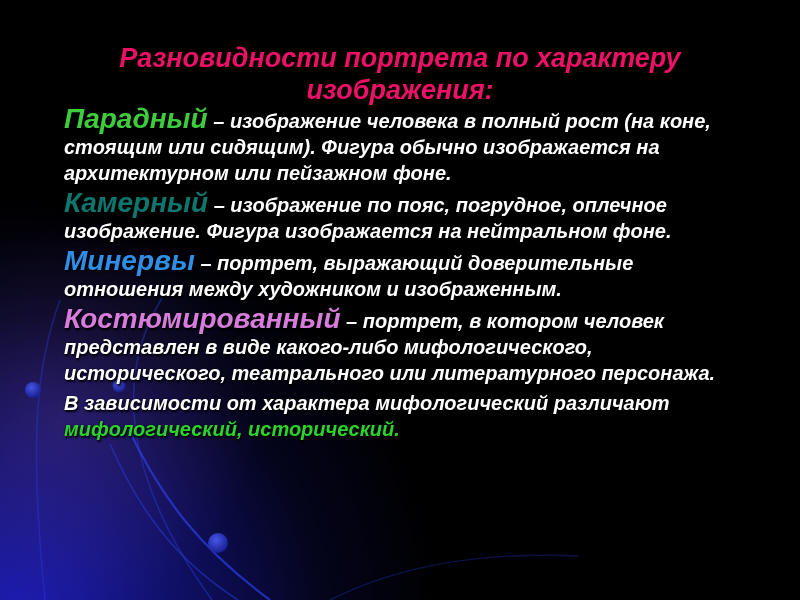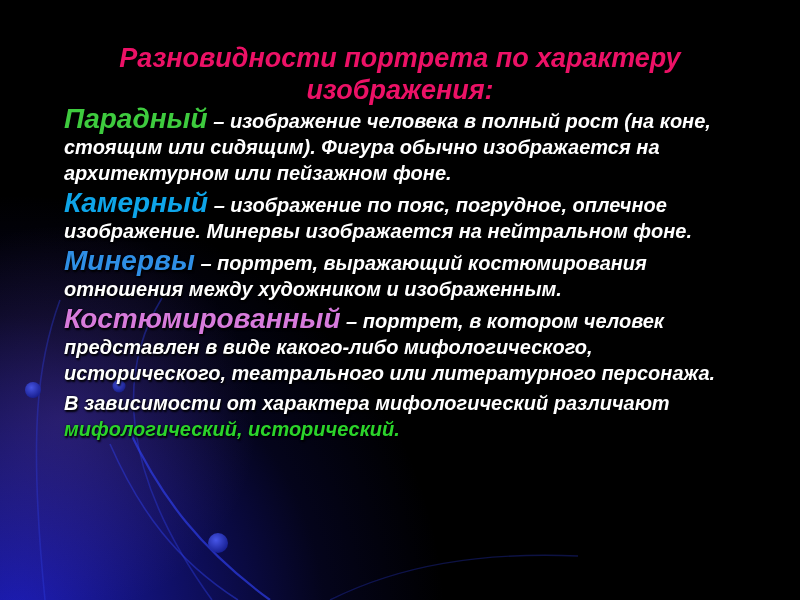--- a/index.html
+++ b/index.html
@@ -102,19 +102,19 @@
 
     <circle cx="33" cy="390" r="8" fill="url(#sphereFill)" opacity="0.9"></circle>
     <circle cx="119" cy="386" r="6.5" fill="url(#sphereFill)" opacity="0.85"></circle>
     <circle cx="218" cy="543" r="10" fill="url(#sphereFill)" opacity="0.95"></circle>
   </svg>
 
   <div class="title">Разновидности портрета по характеру изображения:</div>
 
   <div class="content" id="content">
       <p class="para"><span class="kw" style="color: rgb(62, 203, 62);">Парадный</span><span class="dash"> – </span><span>изображение человека в полный рост (на коне, стоящим или сидящим). Фигура обычно изображается на архитектурном  или пейзажном фоне.</span></p>
-      <p class="para"><span class="kw" style="color: #0ea5e9; margin-top: 15px;">Камерный</span><span class="dash"> – </span><span>изображение по пояс, погрудное, оплечное изображение. Минервы изображается на нейтральном фоне.</span></p>
-      <p class="para"><span class="kw" style="color: rgb(47, 143, 230);">Минервы</span><span class="dash"> – </span><span>портрет, выражающий костюмирования отношения между художником и изображенным.</span></p>
+      <p class="para"><span class="kw" style="color: #0f766e; margin-top: 15px;">Камерный</span><span class="dash"> – </span><span>изображение по пояс, погрудное, оплечное изображение. Фигура изображается на нейтральном фоне.</span></p>
+      <p class="para"><span class="kw" style="color: rgb(47, 143, 230);">Минервы</span><span class="dash"> – </span><span>портрет, выражающий доверительные отношения между художником и изображенным.</span></p>
       <p class="para"><span class="kw" style="color: rgb(215, 123, 220);">Костюмированный</span><span class="dash"> – </span><span>портрет, в котором человек представлен в виде какого-либо мифологического, исторического, театрального или литературного персонажа.</span></p>
       <p class="para plain"><span>В зависимости от характера мифологический  различают</span><span class="highlight" style="color: rgb(43, 212, 43);">мифологический, исторический.</span></p>
     </div>
 
 </div>
 
 </body></html>

